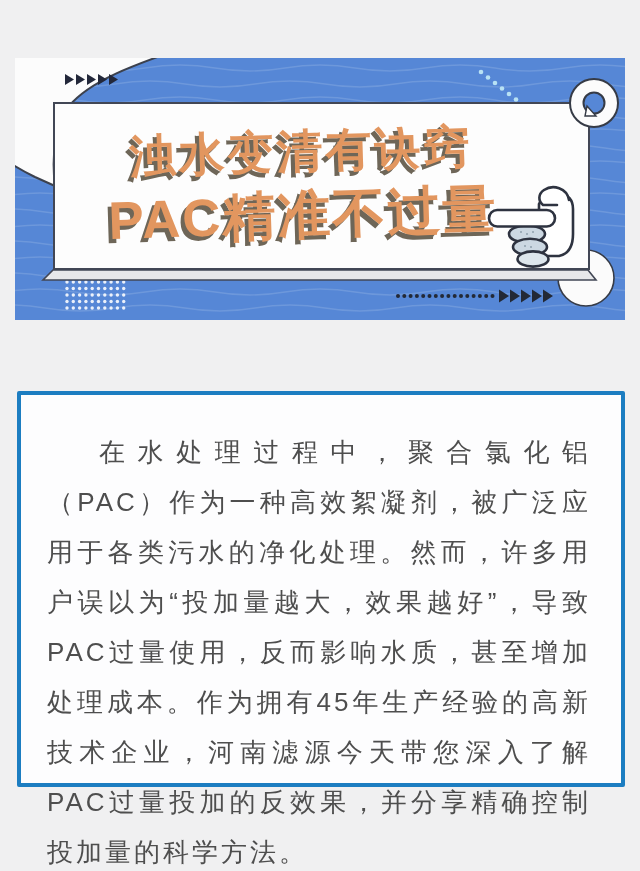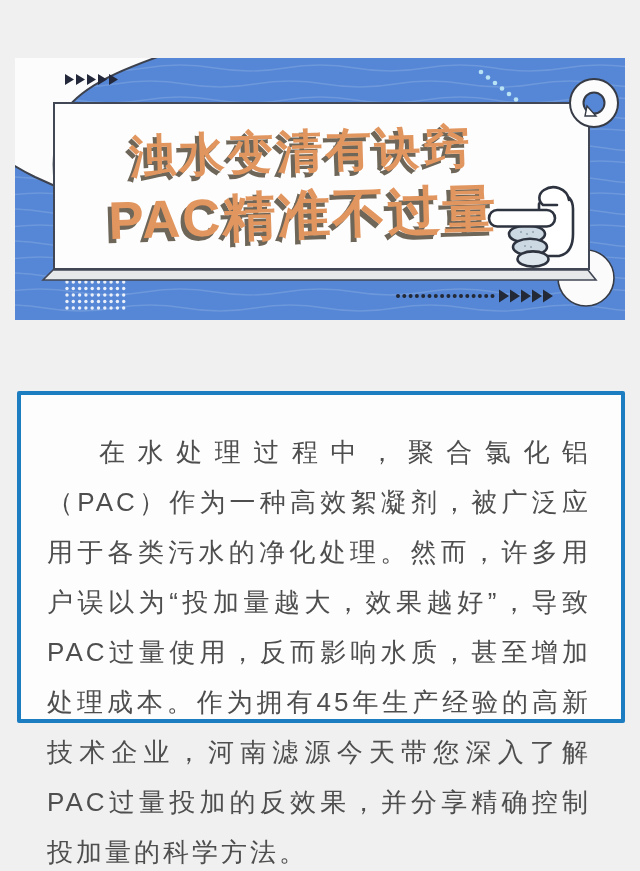--- a/index.html
+++ b/index.html
@@ -57,21 +57,21 @@
     letter-spacing: 2px;
     margin-top: 9px;
   }
   .hand-svg { position: absolute; left: 468px; top: 122px; }
   .ring-svg { position: absolute; left: 551px; top: 17px; }
 
   
   .intro-box {
     position: absolute;
     left: 17px; top: 391px;
-    width: 608px; height: 332px;
+    width: 608px; height: 396px;
     background: #fdfdfe;
     border: 4px solid #1c7dc1;
     border-radius: 2px;
     padding: 32px 30px 22px 26px;
   }
   .intro-paragraph {
     font-size: 26px;
     line-height: 50px;
     letter-spacing: 3px;
     color: #4e4e4e;

